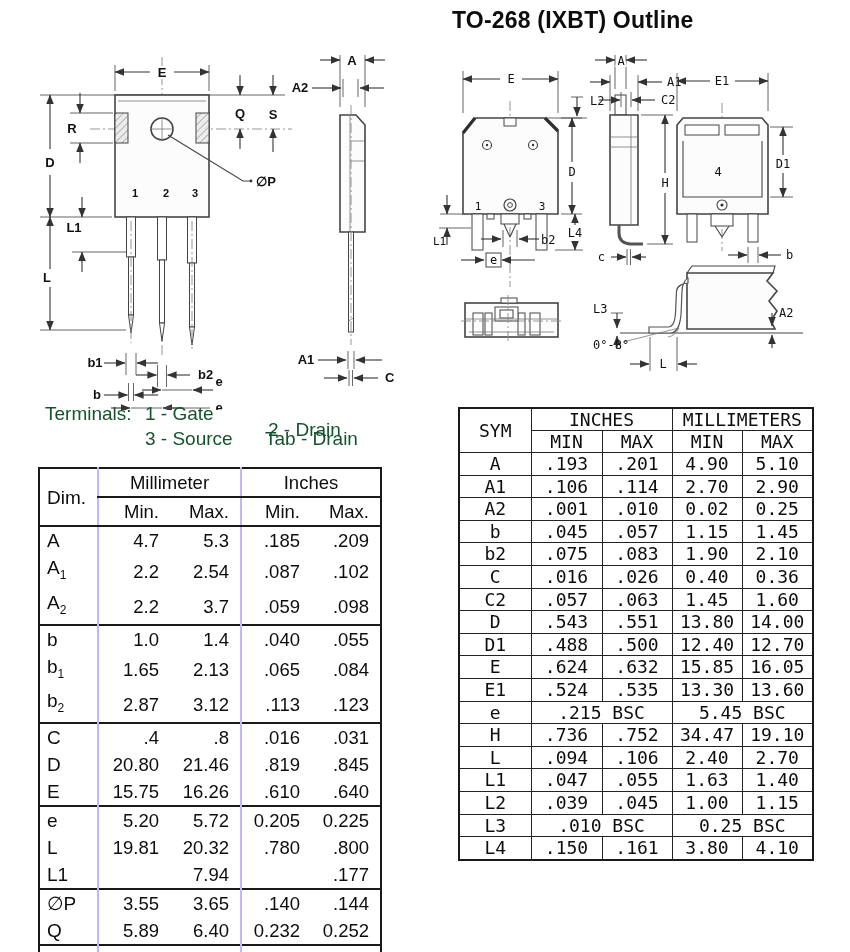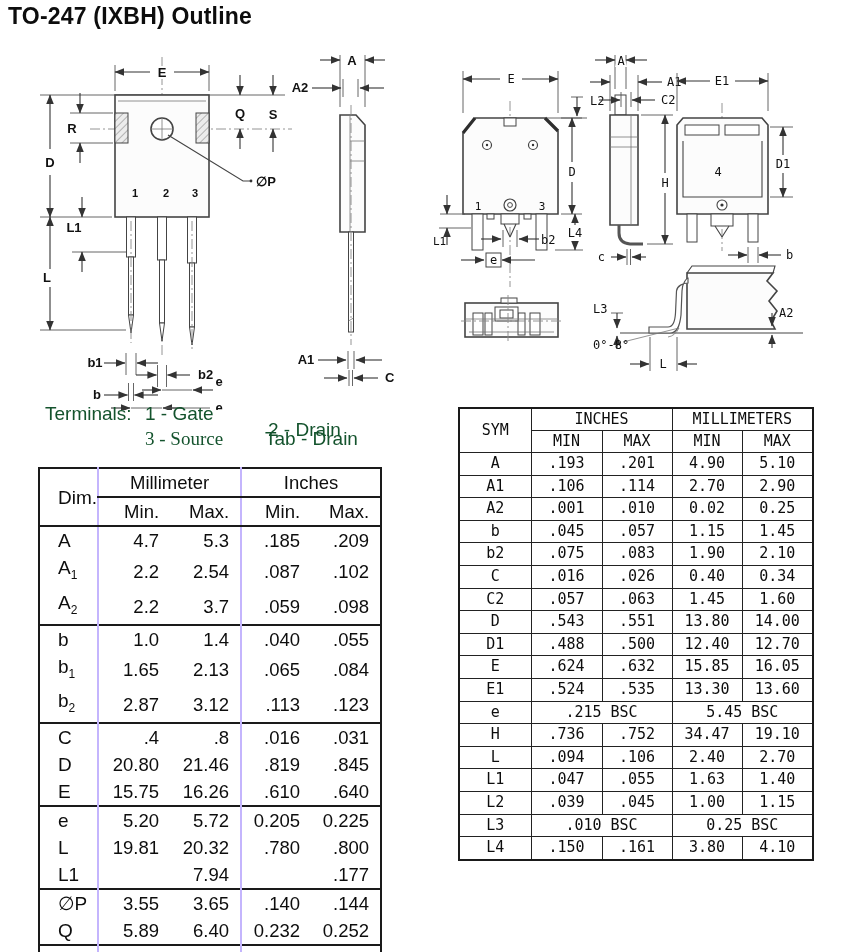--- a/index.html
+++ b/index.html
@@ -22,39 +22,39 @@
   .lead{fill:#fff;stroke:#444;stroke-width:1;}
   .cham{stroke:#2e2e2e;stroke-width:3.2;fill:none;}
   
   .terminals{position:absolute;left:0;top:403px;width:425px;height:52px;font-size:19px;color:#14532d;}
   .terminals span{position:absolute;white-space:nowrap;}
   
   .dimtab{position:absolute;left:38px;top:467px;border-collapse:collapse;table-layout:fixed;
           font-size:18.5px;color:#0d0d0d;border:2px solid #1a1a1a;}
   .dimtab th,.dimtab td{padding:0;height:27px;line-height:27px;font-weight:normal;overflow:hidden;}
   .dimtab thead th{border-bottom:2px solid #1a1a1a;}
-  .dimtab .dcol{text-align:left;padding-left:18px;font-size:19px;}
+  .dimtab .dcol{text-align:left;padding-left:7px;font-size:19px;}
   .dimtab sub{font-size:12px;}
   .dimtab .num{text-align:right;padding-right:11px;}
   .dimtab .ctr{text-align:center;}
   .dimtab .v{border-left:2px solid #c4b5fd;}
   .dimtab tr.grp td{border-top:2px solid #1a1a1a;}
   
   .symtab{position:absolute;left:458px;top:407px;border-collapse:collapse;table-layout:fixed;
-          font-family:"DejaVu Sans Mono",monospace;font-size:15px;color:#0d0d0d;border:2px solid #1a1a1a;}
+          font-family:"DejaVu Sans Mono",monospace;font-size:18px;color:#0d0d0d;border:2px solid #1a1a1a;}
   .symtab th,.symtab td{border:1.3px solid #222;padding:0;text-align:center;font-weight:normal;
           height:21.6px;line-height:21.6px;overflow:hidden;}
   .symtab thead th{height:21px;line-height:21px;}
 </style>
 </head>
 <body>
 
 <div class="page">
 
-  <div class="title" style="left:8px;top:3px;">TO-247 (IXBH) Outline</div>
+  <div class="title" style="left:452px;top:7px;">TO-268 (IXBT) Outline</div>
 
   <svg style="left:0;top:45px;" width="425" height="365" viewBox="0 0 425 365">
     <defs>
       <marker id="arL" viewBox="0 0 10 8" refX="9.5" refY="4" markerWidth="9" markerHeight="7" orient="auto">
         <path d="M0,0L10,4L0,8Z" fill="#333"></path>
       </marker>
       <pattern id="hatch" width="5" height="5" patternTransform="rotate(45)" patternUnits="userSpaceOnUse">
         <rect width="5" height="5" fill="#ececec"></rect>
         <line x1="0" y1="0" x2="0" y2="5" stroke="#9a9a9a" stroke-width="1.4"></line>
       </pattern>
@@ -183,21 +183,21 @@
       <path class="dim" d="M324,333 L347,333" marker-end="url(#arL)"></path>
       <path class="dim" d="M378,333 L354,333" marker-end="url(#arL)"></path>
       <text class="dl" x="385" y="337">C</text>
     </g>
   </svg>
 
   <div class="terminals">
     <span style="left:45px;top:0;">Terminals:</span>
     <span style="left:145px;top:0;">1 - Gate</span>
     <span style="left:268px;top:16px;">2 - Drain</span>
-    <span style="left:145px;top:25px;font-family:Liberation Serif, serif;">3 - Source</span>
+    <span style="left:145px;top:25px;">3 - Source</span>
     <span style="left:265px;top:25px;text-align:right;">Tab - Drain</span>
   </div>
 
   <table class="dimtab">
     <colgroup>
         <col style="width:59px">
         <col style="width:72px">
         <col style="width:71px">
         <col style="width:70px">
         <col style="width:70px">
@@ -542,21 +542,21 @@
           <td>.075</td>
           <td>.083</td>
           <td>1.90</td>
           <td>2.10</td>
         </tr>
         <tr>
           <td>C</td>
           <td>.016</td>
           <td>.026</td>
           <td>0.40</td>
-          <td>0.34</td>
+          <td>0.36</td>
         </tr>
         <tr>
           <td>C2</td>
           <td>.057</td>
           <td>.063</td>
           <td>1.45</td>
           <td>1.60</td>
         </tr>
         <tr>
           <td>D</td>

